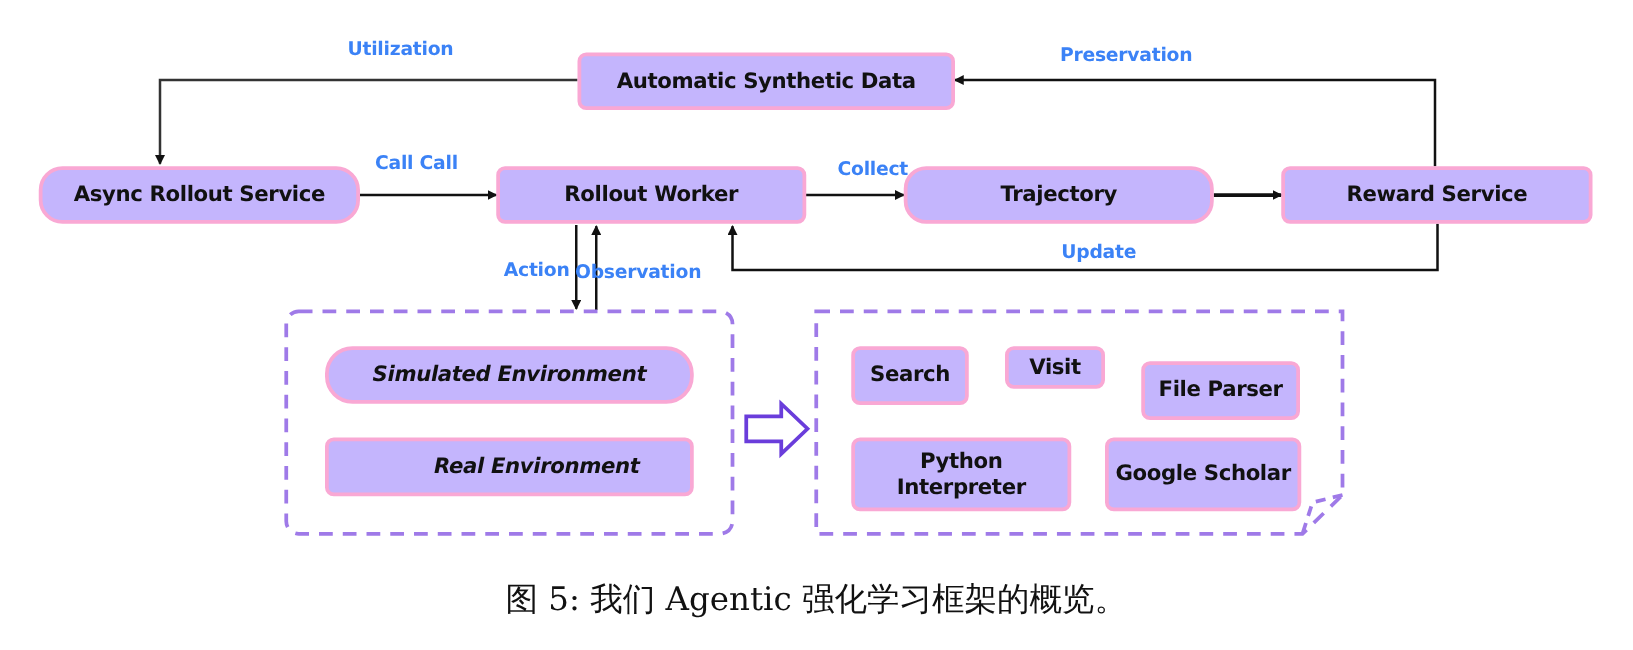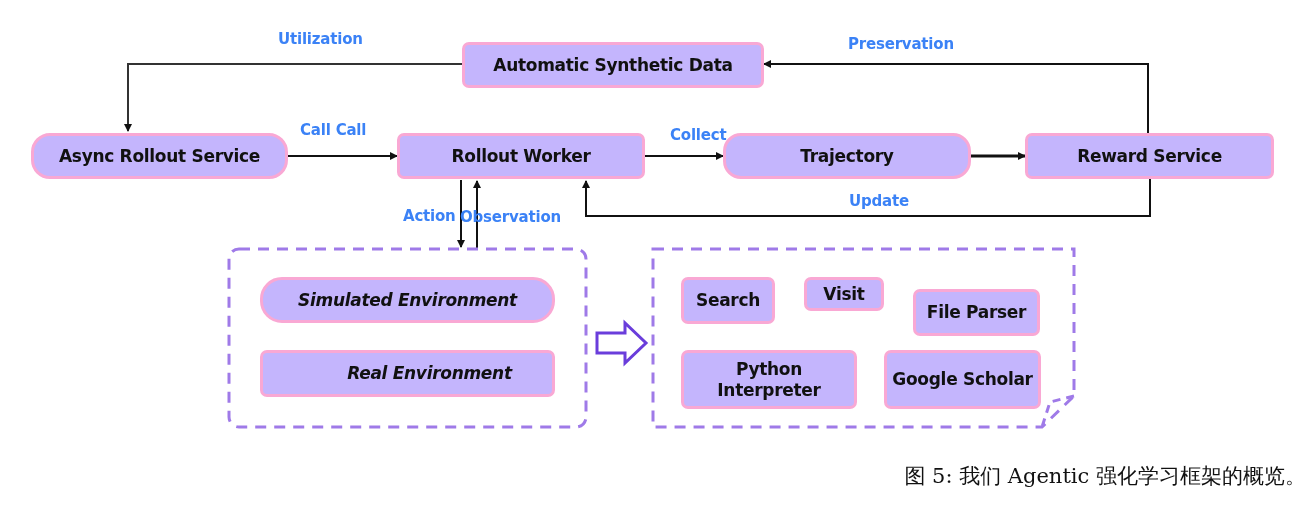--- a/index.html
+++ b/index.html
@@ -7,22 +7,22 @@
          font-family: "DejaVu Sans", sans-serif; }
   #diagram { position: absolute; left: 0; top: 0; }
   .box { position: absolute; box-sizing: border-box; border: 3px solid #f9a8d4;
          border-radius: 7px; background: #c4b5fd; display: flex; align-items: center;
          justify-content: center; text-align: center; color: #111;
          font-family: "DejaVu Sans", sans-serif; font-weight: bold; font-size: 17px;
          line-height: 21px; letter-spacing: -0.3px; }
   .box.ital { font-style: italic; }
   .label { position: absolute; font-family: "DejaVu Sans", sans-serif; font-weight: bold;
            font-size: 15px; color: #3b82f6; white-space: nowrap; letter-spacing: -0.2px; }
-  .caption { position: absolute; left: 0; width: 1306px; top: 462px; text-align: right;
-             font-family: "DejaVu Serif", serif; font-size: 21px; color: #111; }
+  .caption { position: absolute; left: 0; width: 1306px; top: 462px; text-align: center;
+             font-family: "DejaVu Serif", serif; font-size: 26px; color: #111; }
 </style>
 </head>
 <body>
 
 <svg id="diagram" width="1306" height="520" viewBox="0 0 1306 520">
   <defs>
     <marker id="ah" markerWidth="8" markerHeight="8" refX="7" refY="4" orient="auto" markerUnits="userSpaceOnUse">
       <path d="M0,0 L8,4 L0,8 Z" fill="#111"></path>
     </marker>
   </defs>

